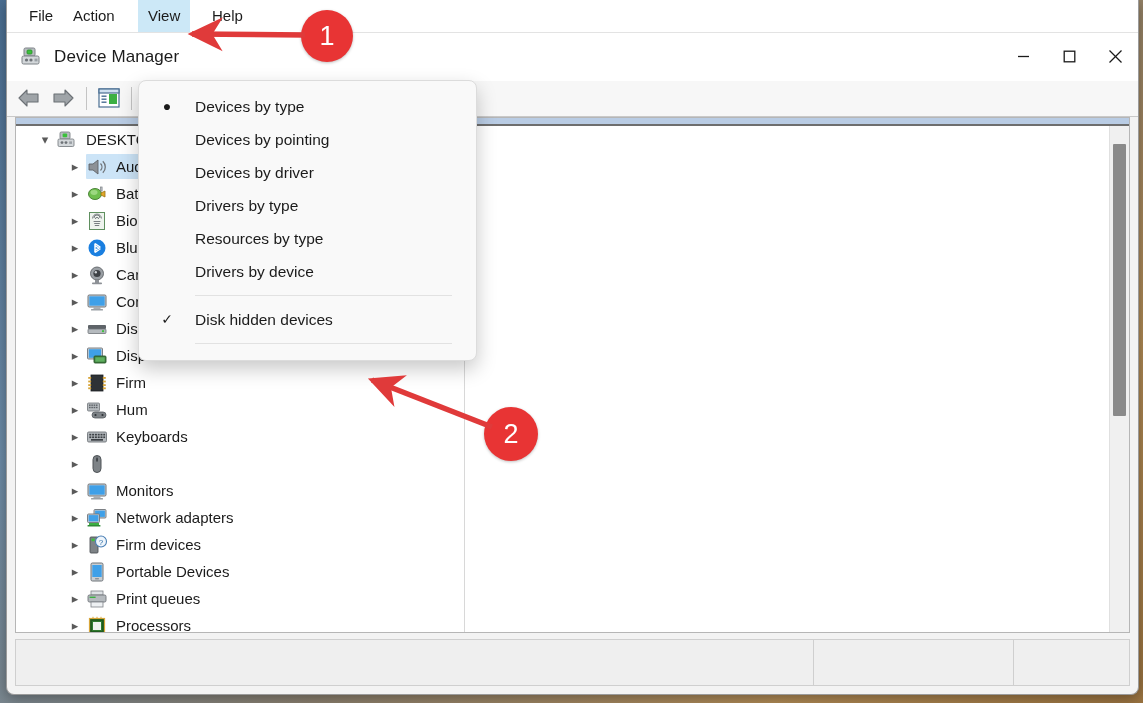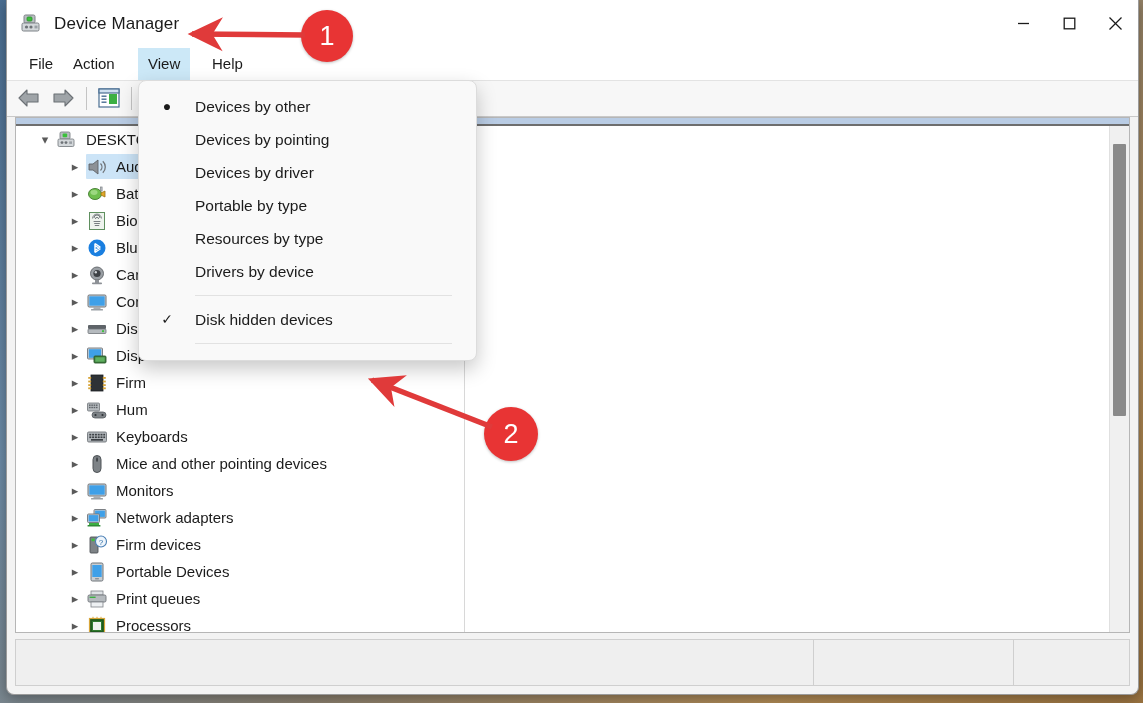--- a/index.html
+++ b/index.html
@@ -111,20 +111,27 @@
     color:#ffffff;font-size:27px;font-weight:400;
     box-shadow:0 1px 3px rgba(0,0,0,.25);
   }
   #badge1{left:301px;top:10px;width:52px;height:52px;}
   #badge2{left:484px;top:407px;width:54px;height:54px;}
 </style>
 </head>
 <body>
 
 <div id="window">
+
+  <div id="menubar">
+    <div class="menu-item" style="left:12px">File</div>
+    <div class="menu-item" style="left:56px">Action</div>
+    <div class="menu-item active" style="left:131px">View</div>
+    <div class="menu-item" style="left:195px">Help</div>
+  </div>
 
   <div id="titlebar">
     <span id="app-icon">
       <svg width="24" height="24" viewBox="0 0 24 24">
         <rect x="4" y="3" width="11" height="8" rx="1.5" fill="#b9bdc2" stroke="#7d8287" stroke-width="1"></rect>
         <rect x="7" y="5" width="5" height="4" rx="1" fill="#3cc03c" stroke="#2a8f2a" stroke-width=".8"></rect>
         <rect x="2" y="11" width="17" height="8" rx="1.5" fill="#d3d7da" stroke="#7d8287" stroke-width="1"></rect>
         <circle cx="6.5" cy="15" r="1.6" fill="#6d7277"></circle>
         <circle cx="11" cy="15" r="1.6" fill="#6d7277"></circle>
         <rect x="14.5" y="13.6" width="3" height="2.8" fill="#9aa0a5"></rect>
@@ -141,27 +148,20 @@
       <svg width="13" height="13" viewBox="0 0 13 13">
           <rect x="1.2" y="1.2" width="10.6" height="10.6" fill="none" stroke="#1b1b1b" stroke-width="1.3"></rect>
         </svg>
     </button>
     <button class="wbtn" id="btn-close">
       <svg width="15" height="15" viewBox="0 0 15 15">
         <line x1="1.5" y1="1.5" x2="13.5" y2="13.5" stroke="#1b1b1b" stroke-width="1.3"></line>
         <line x1="13.5" y1="1.5" x2="1.5" y2="13.5" stroke="#1b1b1b" stroke-width="1.3"></line>
       </svg>
     </button>
-  </div>
-
-  <div id="menubar">
-    <div class="menu-item" style="left:12px">File</div>
-    <div class="menu-item" style="left:56px">Action</div>
-    <div class="menu-item active" style="left:131px">View</div>
-    <div class="menu-item" style="left:195px">Help</div>
   </div>
 
   <div id="toolbar">
     <span style="position:absolute;left:10px;top:6px">
       <svg width="24" height="22" viewBox="0 0 24 22">
         <path d="M10 3 L2 11 L10 19 L10 15 L21 15 L21 7 L10 7 Z" fill="#9fa4a8" stroke="#6b7075" stroke-width="1.1" stroke-linejoin="round"></path>
       </svg>
     </span>
     <span style="position:absolute;left:44px;top:6px">
       <svg width="24" height="22" viewBox="0 0 24 22">
@@ -375,21 +375,20 @@
 
         <div class="tree-row indent1">
           <span class="twisty">▸</span>
           <span class="ticon">
             <svg width="22" height="22" viewBox="0 0 22 22">
               <rect x="7" y="2.5" width="8" height="17" rx="4" fill="#7e8387" stroke="#4e5357" stroke-width="1"></rect>
               <line x1="11" y1="3.5" x2="11" y2="9" stroke="#4e5357" stroke-width=".9"></line>
               <rect x="10.2" y="5" width="1.7" height="3.4" rx=".8" fill="#3d4145"></rect>
             </svg>
           </span>
-          <span class="tlabel">Mice and other pointing devices</span>
         </div>
 
         <div class="tree-row indent1">
           <span class="twisty">▸</span>
           <span class="ticon">
             <svg width="22" height="22" viewBox="0 0 22 22">
               <rect x="2" y="4" width="18" height="12" rx="1.2" fill="#c9ced2" stroke="#6f7479" stroke-width="1"></rect>
               <rect x="3.3" y="5.3" width="15.4" height="9.4" fill="#3fa0e8"></rect>
               <rect x="7.5" y="16" width="7" height="2" fill="#a8adb2"></rect>
               <rect x="5" y="18" width="12" height="1.6" rx=".6" fill="#9aa0a5"></rect>
@@ -482,33 +481,33 @@
 
   <div id="statusbar">
     <span class="sb-sep" style="left:797px"></span>
     <span class="sb-sep" style="left:997px"></span>
     <span style="position:absolute;left:10px;top:13px;font-size:13px;color:#444"></span>
   </div>
 
   <div id="dropdown">
     <div class="mrow">
       <span class="mmark">●</span>
-      <span>Devices by other</span>
+      <span>Devices by type</span>
     </div>
     <div class="mrow">
       <span class="mmark"></span>
       <span>Devices by pointing</span>
     </div>
     <div class="mrow">
       <span class="mmark"></span>
       <span>Devices by driver</span>
     </div>
     <div class="mrow">
       <span class="mmark"></span>
-      <span>Portable by type</span>
+      <span>Drivers by type</span>
     </div>
     <div class="mrow">
       <span class="mmark"></span>
       <span>Resources by type</span>
     </div>
     <div class="mrow">
       <span class="mmark"></span>
       <span>Drivers by device</span>
     </div>
 

